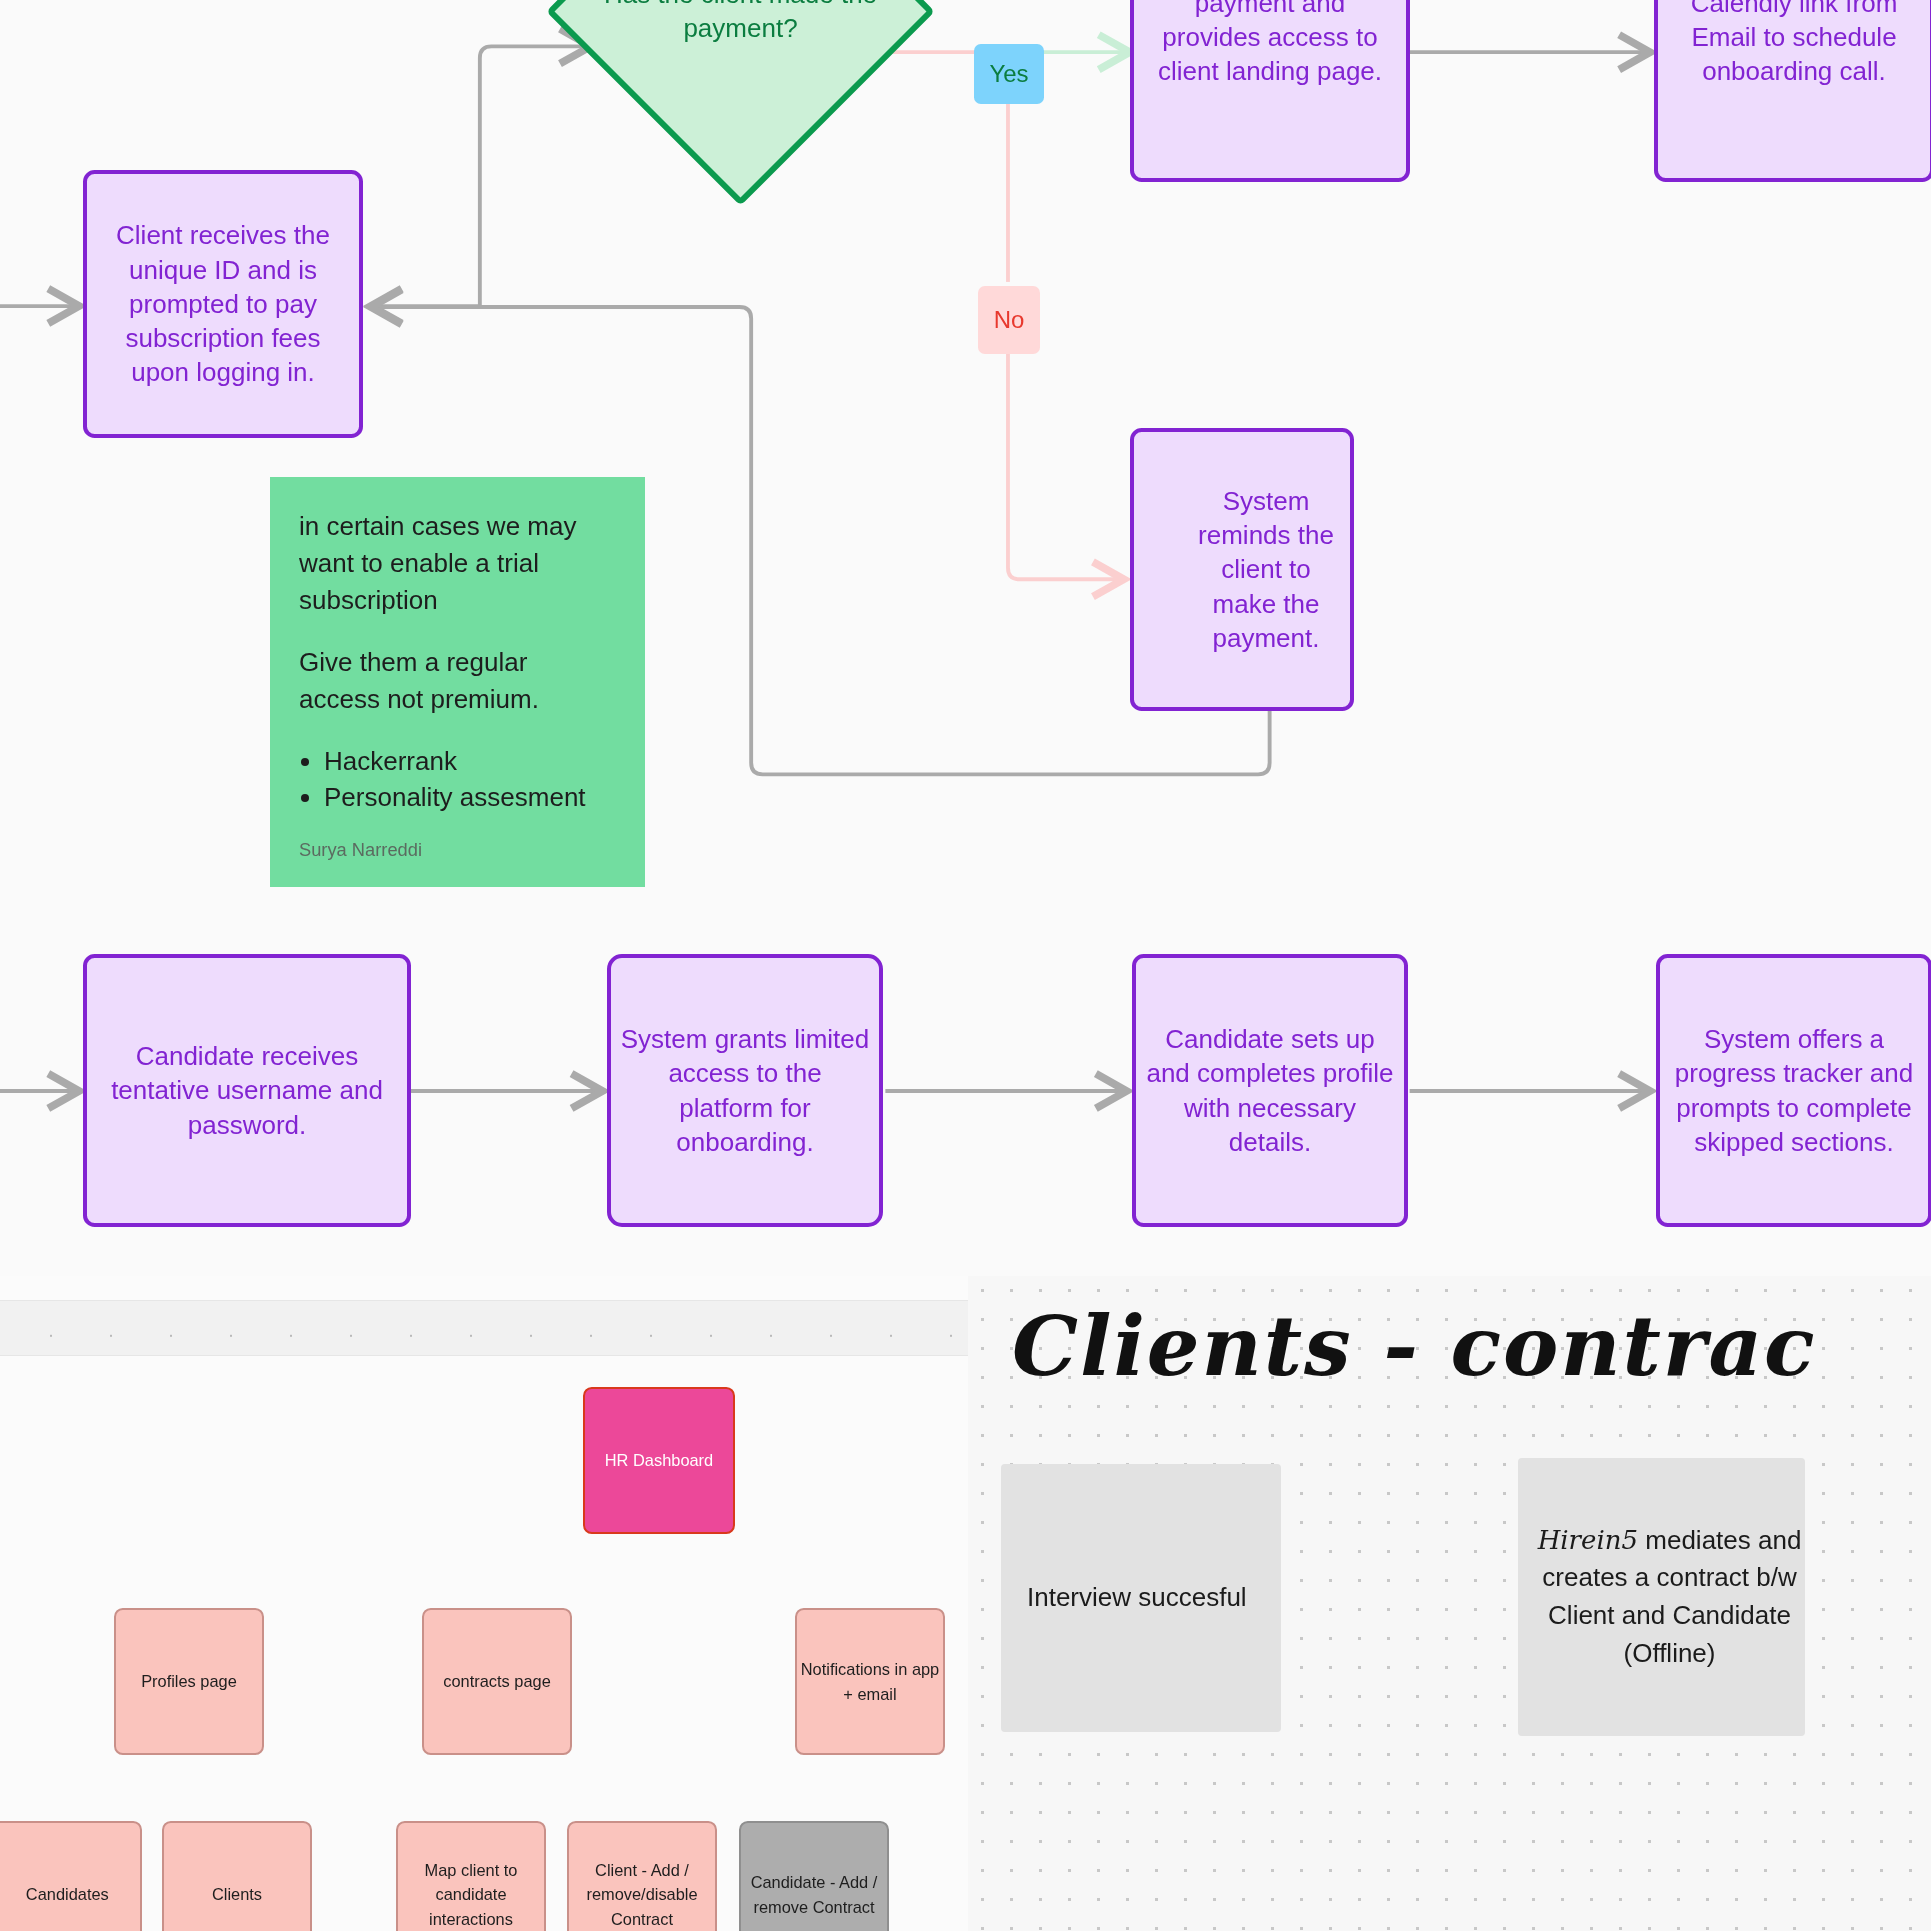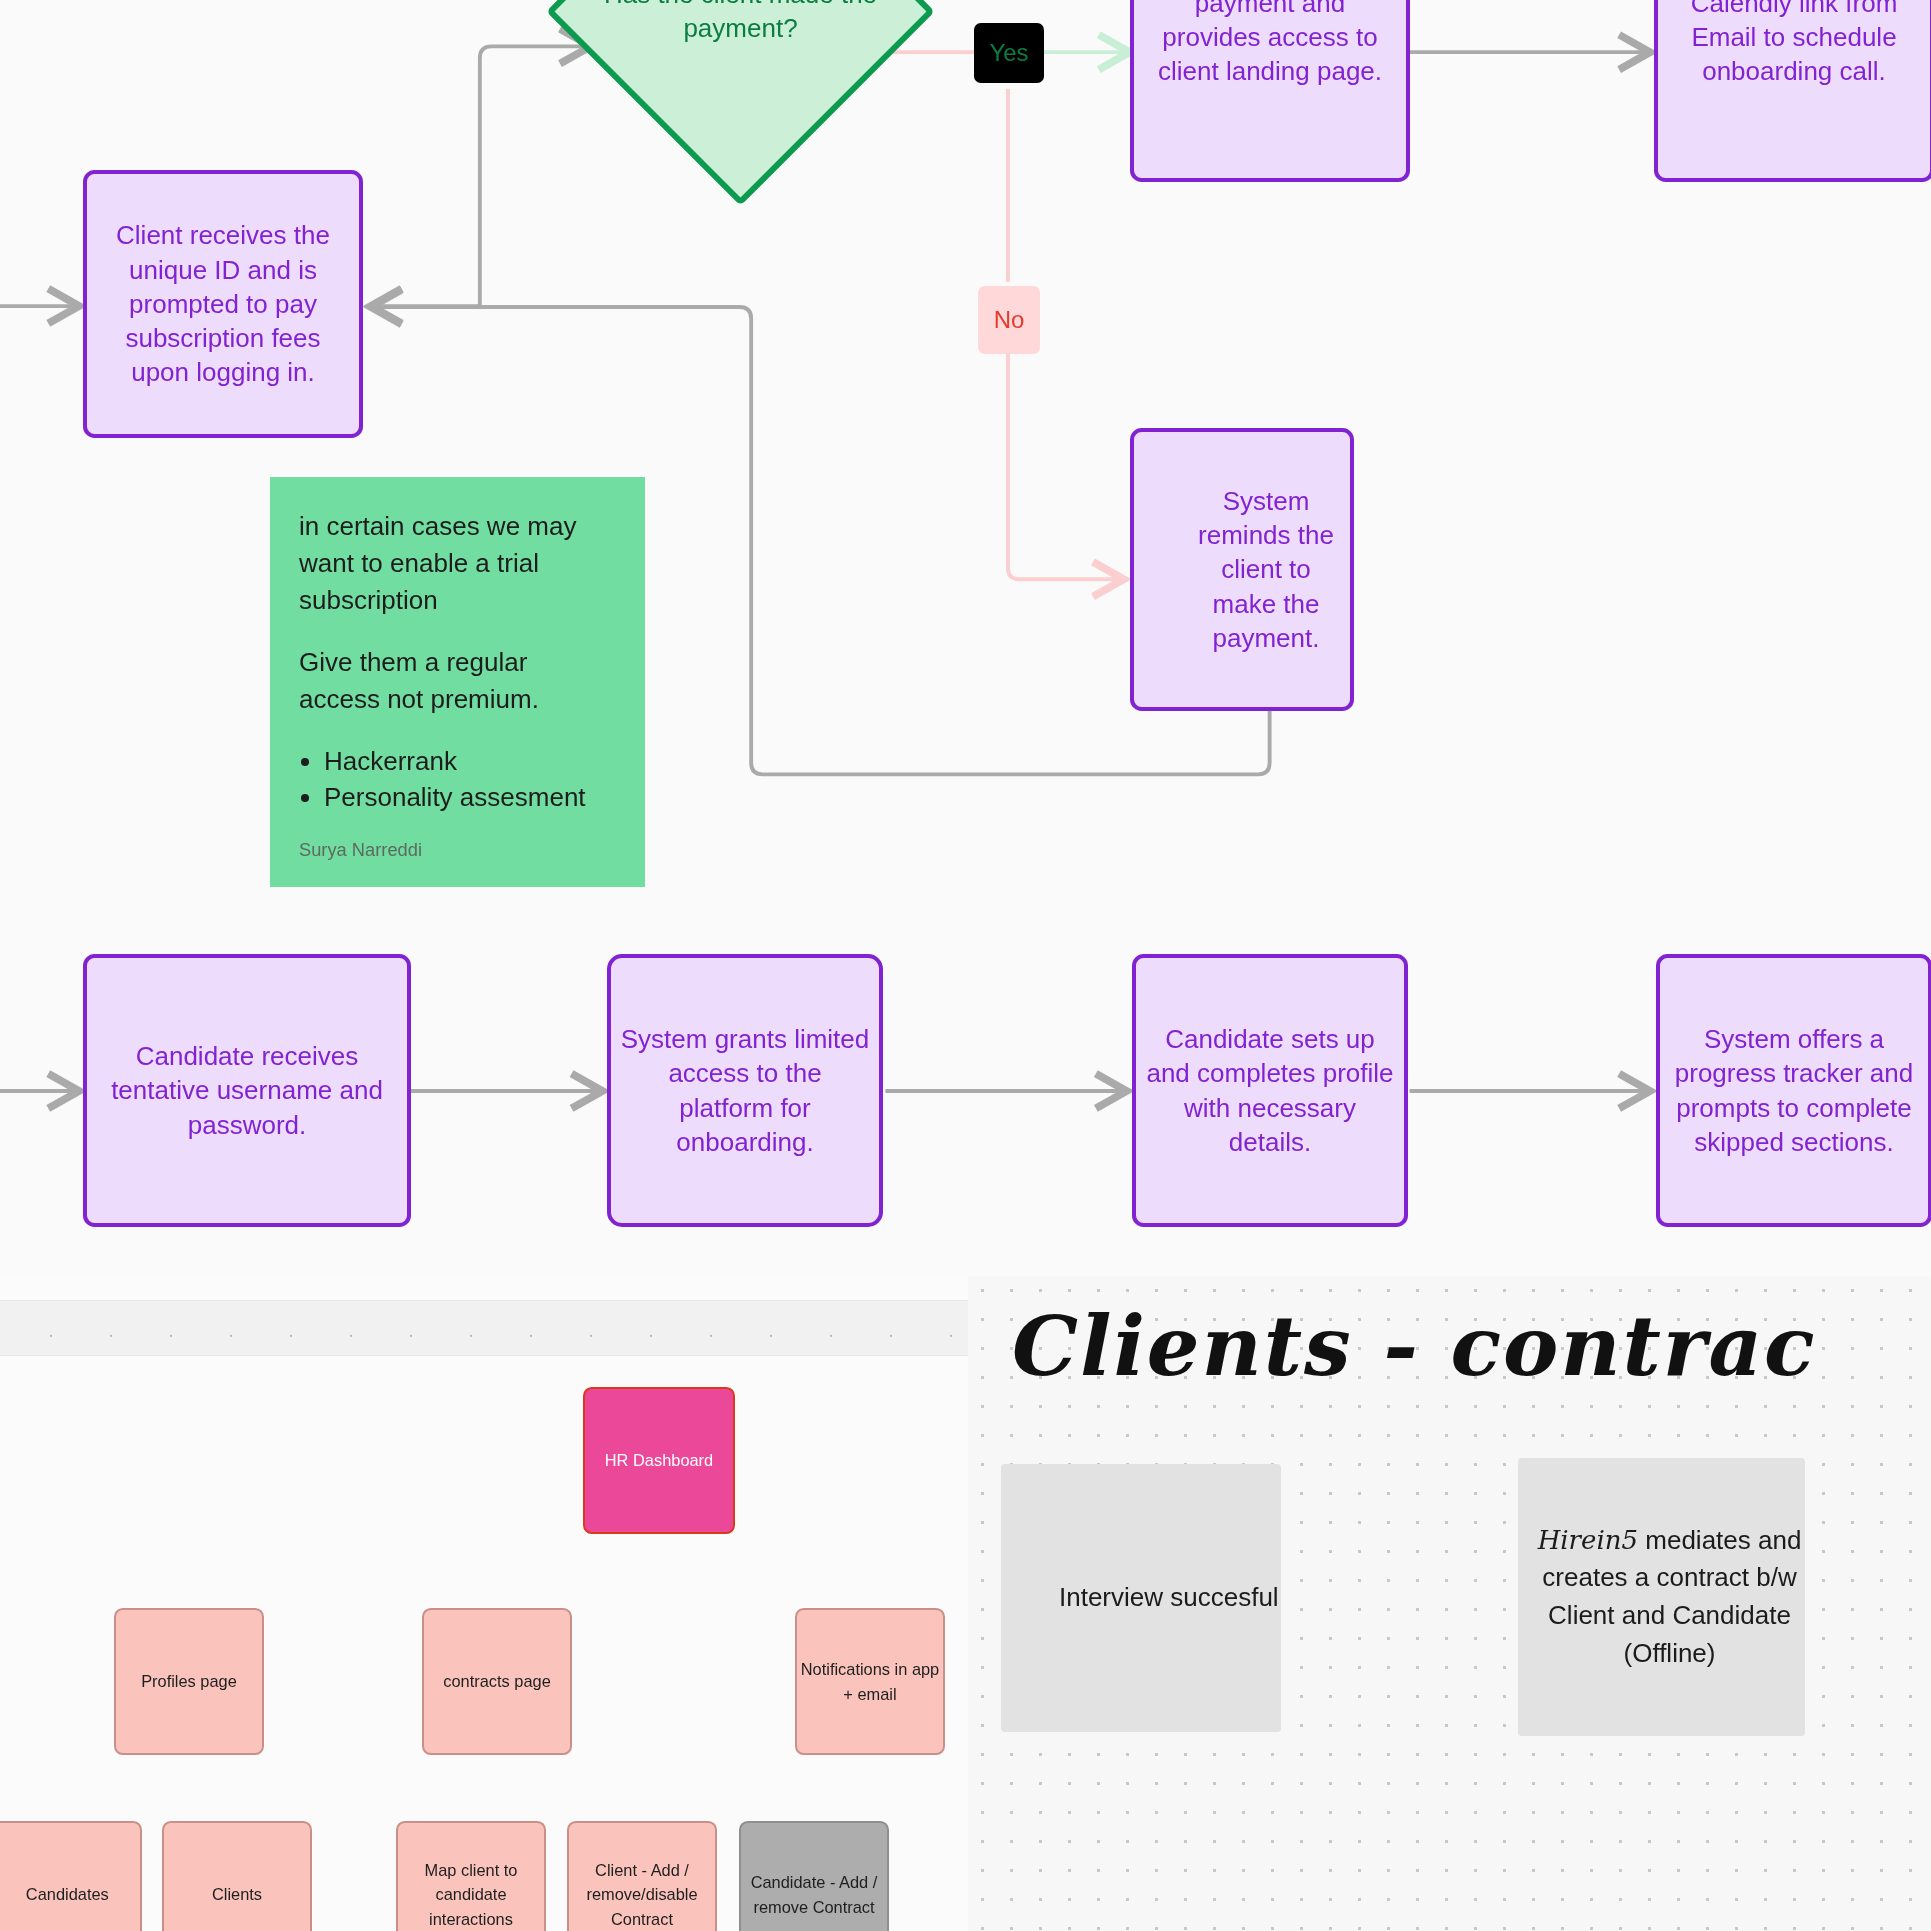--- a/index.html
+++ b/index.html
@@ -40,21 +40,21 @@
     position: absolute; inset: 0;
     display: flex; align-items: center; justify-content: center;
     color: #0b7d40; font-size: 26px; font-weight: 500;
     text-align: center; line-height: 1.3;
   }
   .tag {
     position: absolute;
     display: flex; align-items: center; justify-content: center;
     border-radius: 6.8px; font-size: 24px; font-weight: 500;
   }
-  .tag.yes { background: #000000; color: #0b7d40; }
+  .tag.yes { background: #7dd3fc; color: #0b7d40; margin-top: 21px; }
   .tag.no  { background: #ffd9d9; color: #e8392e; }
 
   
   .sticky {
     position: absolute;
     background: #72ddA0;
     color: #1d1d1d;
     padding: 31px 33px 17.4px 29px;
     font-size: 26px;
     line-height: 1.42;
@@ -112,21 +112,21 @@
     font-style: italic; font-weight: 700;
     font-size: 83px; letter-spacing: 1.9px; color: #111;
     white-space: nowrap;
   }
   .graybox {
     position: absolute;
     background: #e2e2e2; border-radius: 3.9px;
     color: #1b1b1b; font-size: 26px; line-height: 1.45;
     display: flex; align-items: center; justify-content: flex-end; text-align: center; padding-left: 16px;
   }
-  .graybox.left-align { justify-content: flex-start; text-align: left; padding-left: 58px; }
+  .graybox.left-align { justify-content: flex-start; text-align: left; padding-left: 26px; }
   .hand { font-family: "DejaVu Serif", serif; font-style: italic; }
 
   svg.wires { position: absolute; left: 0; top: 0; width: 1931px; height: 1931px; pointer-events: none; }
 </style>
 </head>
 <body>
 
 <div id="canvas">
 
   <svg class="wires" viewBox="0 0 2000 2000">

